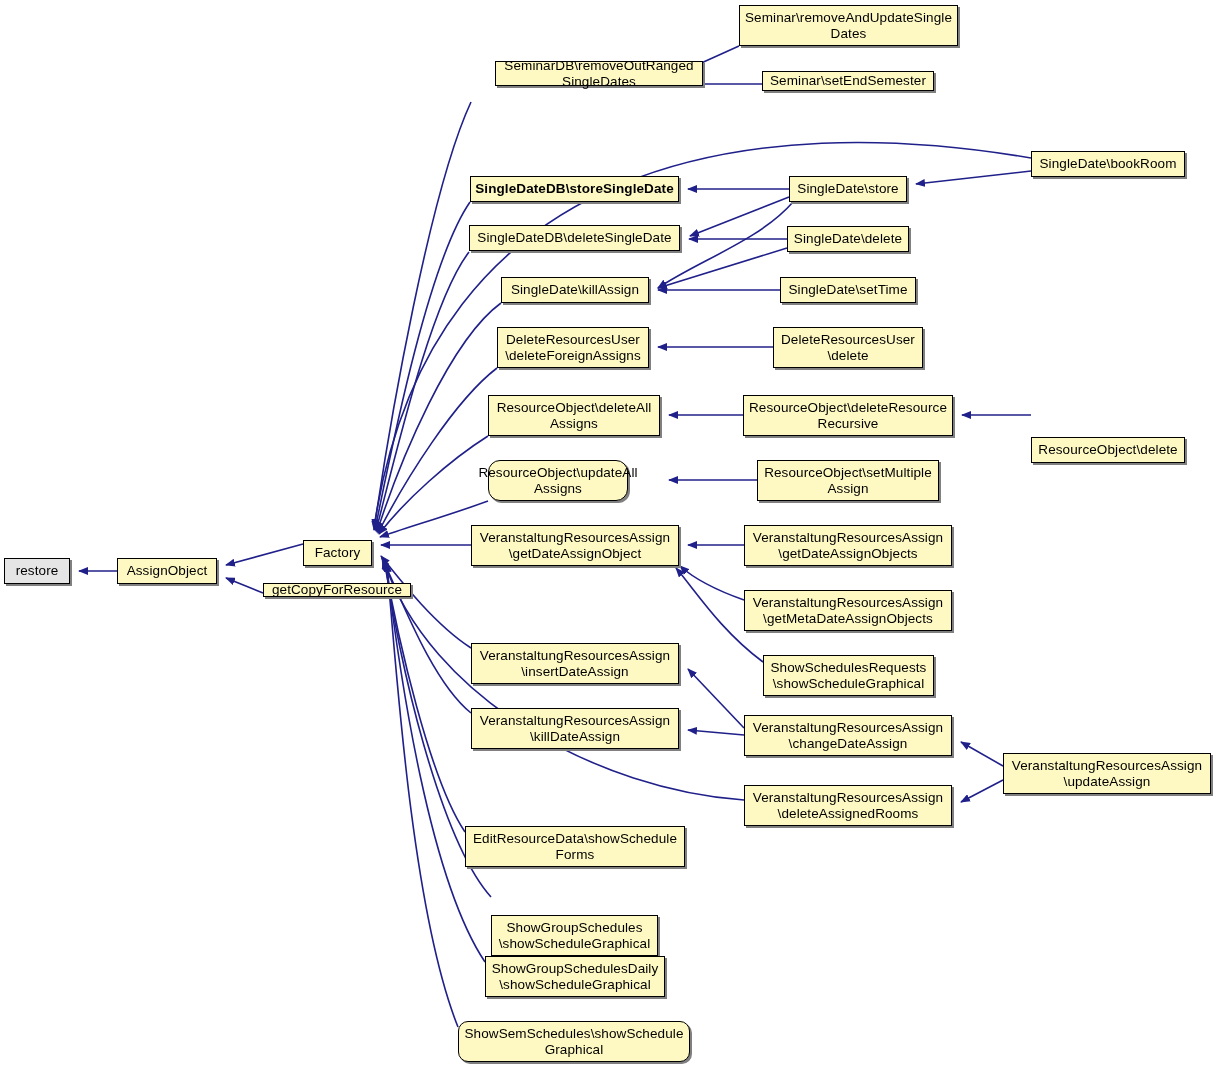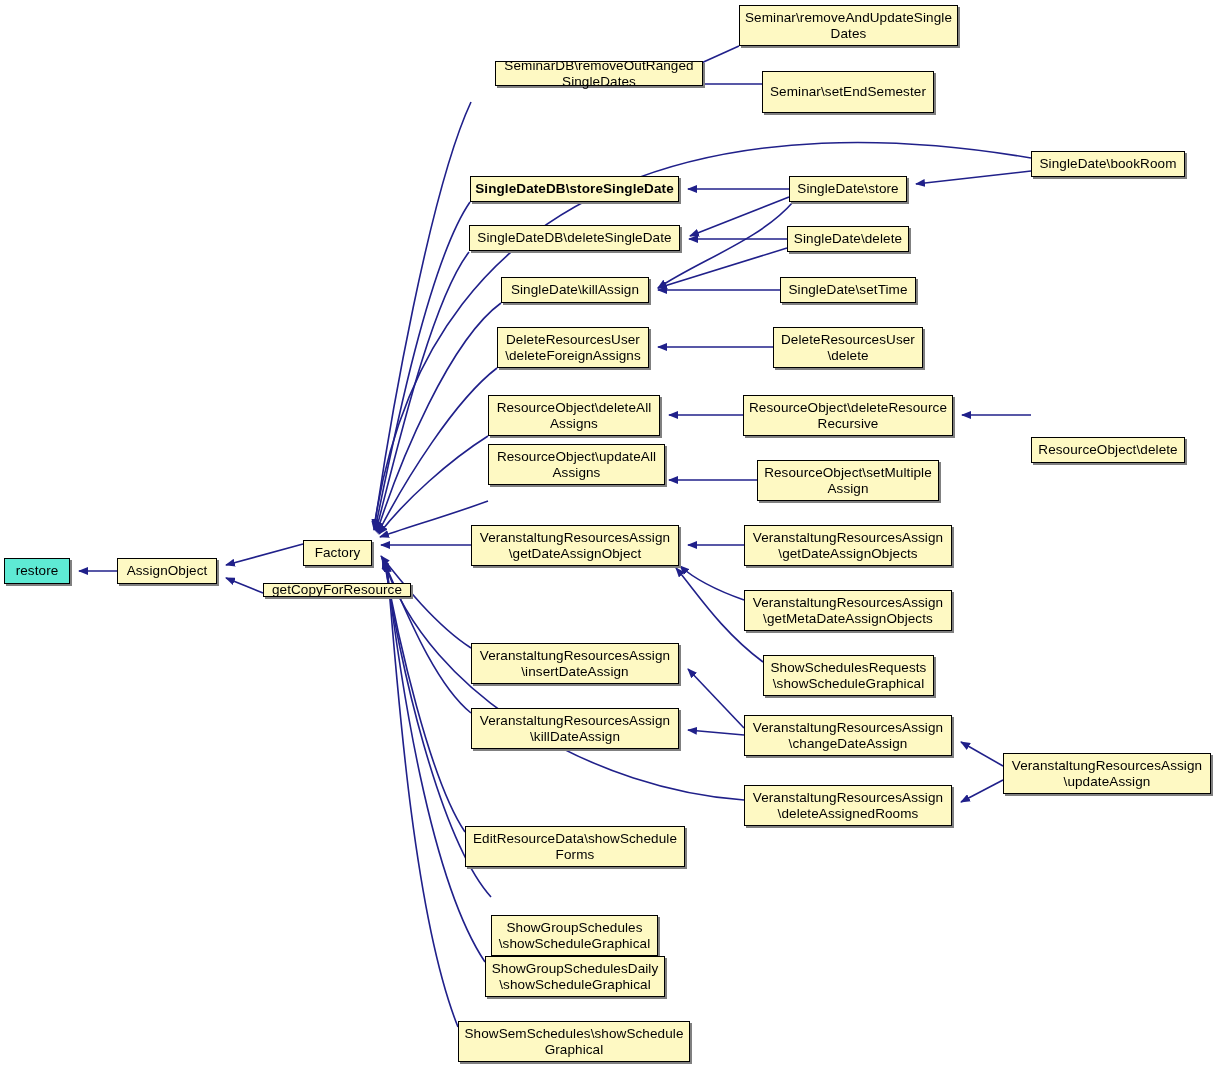--- a/index.html
+++ b/index.html
@@ -3,21 +3,21 @@
 <meta charset="utf-8">
 <style>
   html,body{margin:0;padding:0;background:#ffffff;}
   #canvas{position:relative;width:1216px;height:1068px;background:#ffffff;
           font-family:"Liberation Sans","DejaVu Sans",sans-serif;}
   #edges{position:absolute;left:0;top:0;width:1216px;height:1068px;}
   .node{position:absolute;box-sizing:border-box;background:#fef9c3;
         border:1px solid #000000;box-shadow:2px 2px 0 0 #808080;
         display:flex;align-items:center;justify-content:center;text-align:center;
         font-size:13.5px;color:#000000;line-height:1.18;letter-spacing:0.1px;}
-  .node.focal{background:#5eead4;align-items:center;}
+  .node.focal{background:#e5e5e5;align-items:center;}
   .node span{display:block;padding:0 4px;white-space:pre-line;}
 </style>
 </head>
 <body>
 
 <div id="canvas">
 
   <svg id="edges" viewBox="0 0 1216 1068" xmlns="http://www.w3.org/2000/svg">
     <defs>
       <marker id="ah" markerWidth="10" markerHeight="8" refX="9" refY="4" orient="auto" markerUnits="userSpaceOnUse">
@@ -81,21 +81,21 @@
         <span>getCopyForResource</span>
       </div>
       <div class="node" style="left: 487px; top: 61px; width: 208px; height: 25px; margin-left: 8px;">
         <span>SeminarDB\removeOutRanged
 SingleDates</span>
       </div>
       <div class="node" style="left: 739px; top: 5px; width: 219px; height: 41px;">
         <span>Seminar\removeAndUpdateSingle
 Dates</span>
       </div>
-      <div class="node" style="left: 762px; top: 71px; width: 172px; height: 42px;">
+      <div class="node" style="left: 762px; top: 71px; width: 172px; height: 20px;">
         <span>Seminar\setEndSemester</span>
       </div>
       <div class="node" style="left: 470px; top: 176px; width: 209px; height: 26px; font-weight: bold;">
         <span>SingleDateDB\storeSingleDate</span>
       </div>
       <div class="node" style="left: 469px; top: 225px; width: 211px; height: 26px;">
         <span>SingleDateDB\deleteSingleDate</span>
       </div>
       <div class="node" style="left: 501px; top: 277px; width: 148px; height: 26px; text-align: center;">
         <span>SingleDate\killAssign</span>
@@ -124,21 +124,21 @@
         <span>ResourceObject\deleteAll
 Assigns</span>
       </div>
       <div class="node" style="left: 743px; top: 395px; width: 210px; height: 41px;">
         <span>ResourceObject\deleteResource
 Recursive</span>
       </div>
       <div class="node" style="left: 1031px; top: 402px; width: 154px; height: 26px; margin-top: 35px;">
         <span>ResourceObject\delete</span>
       </div>
-      <div class="node" style="left: 488px; top: 444px; width: 177px; height: 41px;">
+      <div class="node" style="left: 488px; top: 460px; width: 140px; height: 41px; border-radius: 12px;">
         <span>ResourceObject\updateAll
 Assigns</span>
       </div>
       <div class="node" style="left: 757px; top: 460px; width: 182px; height: 41px;">
         <span>ResourceObject\setMultiple
 Assign</span>
       </div>
       <div class="node" style="left: 471px; top: 525px; width: 208px; height: 41px;">
         <span>VeranstaltungResourcesAssign
 \getDateAssignObject</span>
@@ -180,19 +180,19 @@
 Forms</span>
       </div>
       <div class="node" style="left: 491px; top: 891px; width: 167px; height: 41px; margin-top: 24px;">
         <span>ShowGroupSchedules
 \showScheduleGraphical</span>
       </div>
       <div class="node" style="left: 485px; top: 956px; width: 180px; height: 41px;">
         <span>ShowGroupSchedulesDaily
 \showScheduleGraphical</span>
       </div>
-      <div class="node" style="left: 458px; top: 1021px; width: 232px; height: 41px;">
+      <div class="node" style="left: 458px; top: 1021px; width: 232px; height: 41px; border-radius: 10px;">
         <span>ShowSemSchedules\showSchedule
 Graphical</span>
       </div>
     </div>
 
 </div>
 
 </body></html>

